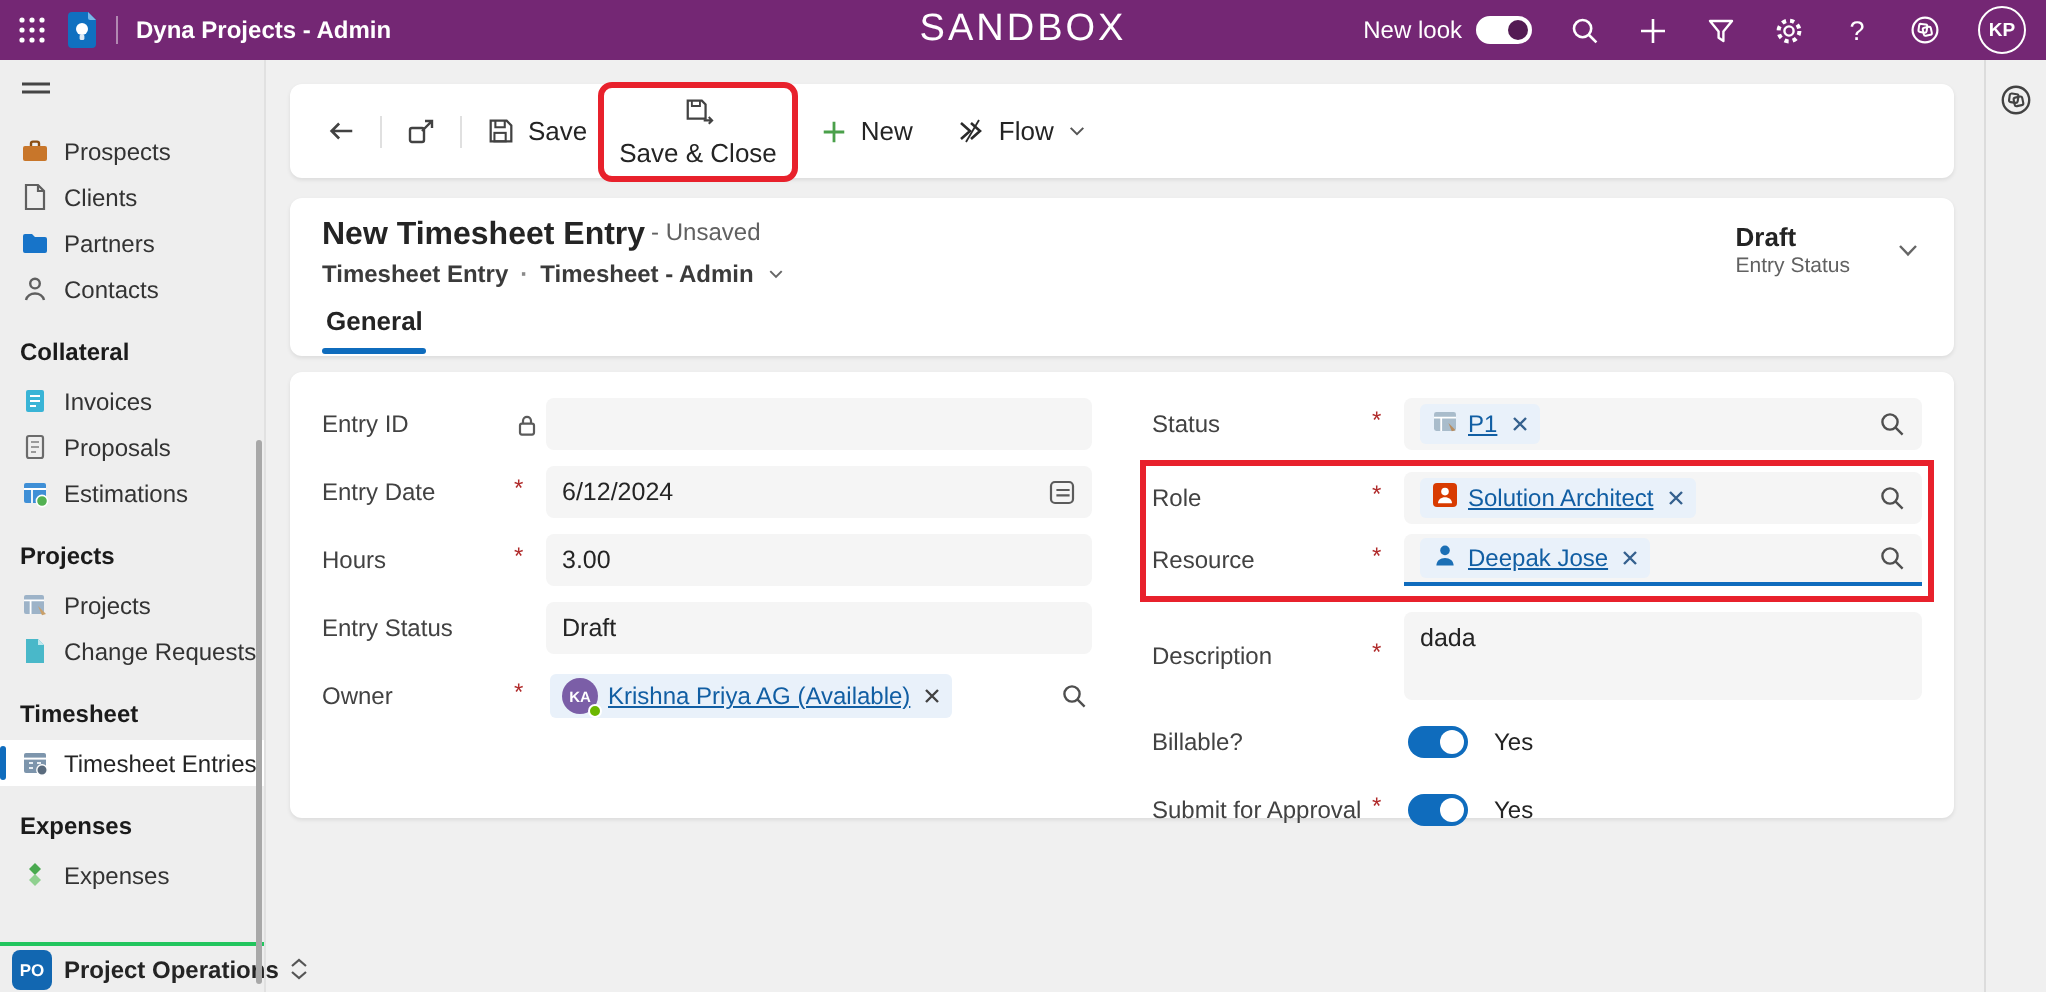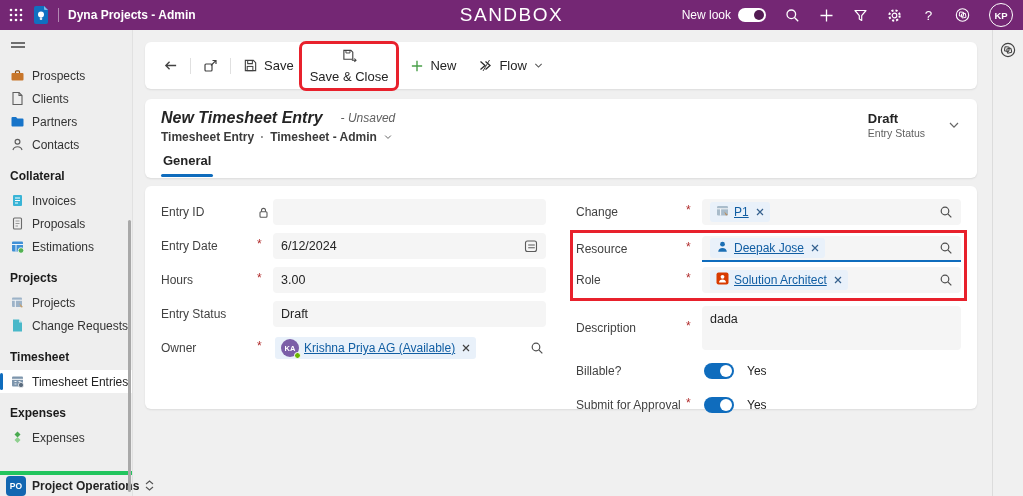--- a/index.html
+++ b/index.html
@@ -26,37 +26,37 @@
   
   .sidebar { width:133px; flex:none; background:#eeeeee; border-right:1px solid #e1e1e1; display:flex; flex-direction:column; position:relative; }
   .burger { padding:9px 0 4px 10px; cursor:pointer; }
   .nav { flex:1; overflow:hidden; padding-top:3px; }
   .nav-item { display:flex; align-items:center; gap:7px; height:23px; padding-left:10px; font-size:12px; color:#333; cursor:pointer; white-space:nowrap; }
   .nav-item.sel { background:#fff; position:relative; color:#242424; }
   .nav-item.sel::before { content:""; position:absolute; left:0; top:3px; bottom:3px; width:3px; background:#0f6cbd; border-radius:2px; }
   .nav-header { font-size:12px; font-weight:700; color:#1b1b1b; padding:13px 0 6px 10px; white-space:nowrap; }
   .nicon { width:15px; height:15px; flex:none; display:flex; }
   .sb-scrollbar { position:absolute; right:1px; top:190px; width:3px; height:272px; background:#a8a8a8; border-radius:2px; }
-  .area { height:25px; flex:none; border-top:4px solid #22c55e; display:flex; align-items:center; gap:6px; padding:0 6px; background:#eeeeee; cursor:pointer; }
+  .area { height:25px; flex:none; border-top:2px solid #22c55e; display:flex; align-items:center; gap:6px; padding:0 6px; background:#eeeeee; cursor:pointer; }
   .po-logo { width:20px; height:20px; border-radius:4px; background:#1267b1; color:#fff; font-size:8.5px; font-weight:700; display:flex; align-items:center; justify-content:center; flex:none; }
   .area-label { font-size:12px; font-weight:700; color:#242424; white-space:nowrap; }
   .area-switch { margin-left:auto; display:flex; flex-direction:column; gap:1px; }
 
   
   .main { flex:1; min-width:0; padding:12px 15px 0 12px; background:#f0f0f0; }
   .card { background:#fff; border-radius:6px; box-shadow:0 1px 2px rgba(0,0,0,.09); }
 
   .cmdbar { height:47px; display:flex; align-items:center; padding:0 10px; margin-bottom:10px; }
   .cmd-btn { display:flex; align-items:center; gap:6px; font-size:13px; color:#242424; padding:4px 8px; border-radius:4px; cursor:pointer; white-space:nowrap; }
   .cmd-divider { width:1px; height:16px; background:#e0e0e0; margin:0 4px; }
   .hl-red-btn { outline:3px solid #e8212c; outline-offset:0px;flex-direction:column; }
 
   
   .rec-header { height:79px; margin-bottom:8px; position:relative; padding:10px 16px 0; }
-  .rec-title-row { display:flex; align-items:center; gap:18px;font-style:italic; }
+  .rec-title-row { display:flex; align-items:flex-start; gap:3px; }
   .rec-title { font-size:16px; font-weight:700; color:#242424; }
   .rec-unsaved { font-size:12px; color:#616161; }
   .rec-sub { display:flex; align-items:center; gap:6px; margin-top:3px; font-size:12px; font-weight:600; color:#3b3b3b; }
   .rec-sub .dot { color:#8a8a8a; }
   .tabs { margin-top:9px; display:flex; }
   .tab { font-size:13px; font-weight:600; color:#242424; position:relative; padding:0 2px 9px; cursor:pointer; }
   .tab::after { content:""; position:absolute; left:0; right:0; bottom:0; height:3px; border-radius:2px; background:#0f6cbd; }
   .status-block { position:absolute; right:16px; top:12px; display:flex; align-items:center; gap:22px; cursor:pointer; }
   .status-value { font-size:13px; font-weight:700; color:#242424; }
   .status-caption { font-size:10.5px; color:#616161; margin-top:1px; }
@@ -434,21 +434,21 @@
                   <circle cx="6" cy="6" r="3.8" fill="none" stroke="#4f4f4f" stroke-width="1.2"></circle>
                   <path d="M8.8 8.8 L12.3 12.3" stroke="#4f4f4f" stroke-width="1.2"></path>
                 </svg>
             </span>
           </div>
         </div>
       </div>
 
       <div class="col-right">
         <div class="frow">
-          <span class="flabel">Change</span>
+          <span class="flabel">Status</span>
           <span class="fmark req"></span>
           <div class="finput">
             <span class="pill">
               <span>
                 <svg width="13" height="13" viewBox="0 0 13 13">
                     <rect x="1" y="2" width="11" height="9.5" rx="1.2" fill="#a9bccb"></rect>
                     <path d="M1 4.8 h11 M4.6 4.8 v6.7" stroke="#fff" stroke-width="0.9"></path>
                     <path d="M8.2 7.5 l3.6 3.6 -1.9 .5 z" fill="#b98d5f"></path>
                   </svg>
               </span>
@@ -462,46 +462,20 @@
             <span class="sicon">
               <svg width="14" height="14" viewBox="0 0 14 14">
                   <circle cx="6" cy="6" r="3.8" fill="none" stroke="#4f4f4f" stroke-width="1.2"></circle>
                   <path d="M8.8 8.8 L12.3 12.3" stroke="#4f4f4f" stroke-width="1.2"></path>
                 </svg>
             </span>
           </div>
         </div>
 
         <div class="red-wrap">
-          <div class="frow">
-            <span class="flabel">Resource</span>
-            <span class="fmark req"></span>
-            <div class="finput focus-underline">
-              <span class="pill">
-                <span>
-                  <svg width="13" height="13" viewBox="0 0 13 13">
-                      <circle cx="6.5" cy="4.2" r="2.4" fill="#1b6fb5"></circle>
-                      <path d="M2.2 11.8 c0 -2.4 1.9 -3.8 4.3 -3.8 s4.3 1.4 4.3 3.8 z" fill="#1b6fb5"></path>
-                    </svg>
-                </span>
-                <span class="lookup-link">Deepak Jose</span>
-                <span class="dismiss">
-                  <svg width="8" height="8" viewBox="0 0 8 8">
-                      <path d="M1 1 L7 7 M7 1 L1 7" stroke="#35618e" stroke-width="1.2"></path>
-                    </svg>
-                </span>
-              </span>
-              <span class="sicon">
-                <svg width="14" height="14" viewBox="0 0 14 14">
-                    <circle cx="6" cy="6" r="3.8" fill="none" stroke="#4f4f4f" stroke-width="1.2"></circle>
-                    <path d="M8.8 8.8 L12.3 12.3" stroke="#4f4f4f" stroke-width="1.2"></path>
-                  </svg>
-              </span>
-            </div>
-          </div>
           <div class="frow">
             <span class="flabel">Role</span>
             <span class="fmark req"></span>
             <div class="finput">
               <span class="pill">
                 <span>
                   <svg width="13" height="13" viewBox="0 0 13 13">
                       <rect x="0.5" y="0.5" width="12" height="12" rx="2" fill="#d83b01"></rect>
                       <circle cx="6.5" cy="4.8" r="1.9" fill="#fff"></circle>
                       <path d="M3 10.6 c0 -1.9 1.6 -3 3.5 -3 s3.5 1.1 3.5 3 z" fill="#fff"></path>
@@ -515,20 +489,46 @@
                 </span>
               </span>
               <span class="sicon">
                 <svg width="14" height="14" viewBox="0 0 14 14">
                     <circle cx="6" cy="6" r="3.8" fill="none" stroke="#4f4f4f" stroke-width="1.2"></circle>
                     <path d="M8.8 8.8 L12.3 12.3" stroke="#4f4f4f" stroke-width="1.2"></path>
                   </svg>
               </span>
             </div>
           </div>
+          <div class="frow">
+            <span class="flabel">Resource</span>
+            <span class="fmark req"></span>
+            <div class="finput focus-underline">
+              <span class="pill">
+                <span>
+                  <svg width="13" height="13" viewBox="0 0 13 13">
+                      <circle cx="6.5" cy="4.2" r="2.4" fill="#1b6fb5"></circle>
+                      <path d="M2.2 11.8 c0 -2.4 1.9 -3.8 4.3 -3.8 s4.3 1.4 4.3 3.8 z" fill="#1b6fb5"></path>
+                    </svg>
+                </span>
+                <span class="lookup-link">Deepak Jose</span>
+                <span class="dismiss">
+                  <svg width="8" height="8" viewBox="0 0 8 8">
+                      <path d="M1 1 L7 7 M7 1 L1 7" stroke="#35618e" stroke-width="1.2"></path>
+                    </svg>
+                </span>
+              </span>
+              <span class="sicon">
+                <svg width="14" height="14" viewBox="0 0 14 14">
+                    <circle cx="6" cy="6" r="3.8" fill="none" stroke="#4f4f4f" stroke-width="1.2"></circle>
+                    <path d="M8.8 8.8 L12.3 12.3" stroke="#4f4f4f" stroke-width="1.2"></path>
+                  </svg>
+              </span>
+            </div>
+          </div>
         </div>
 
         <div class="frow tall">
           <span class="flabel">Description</span>
           <span class="fmark req"></span>
           <div class="finput desc">dada</div>
         </div>
 
         <div class="frow" style="margin-top:4px;">
           <span class="flabel">Billable?</span>

